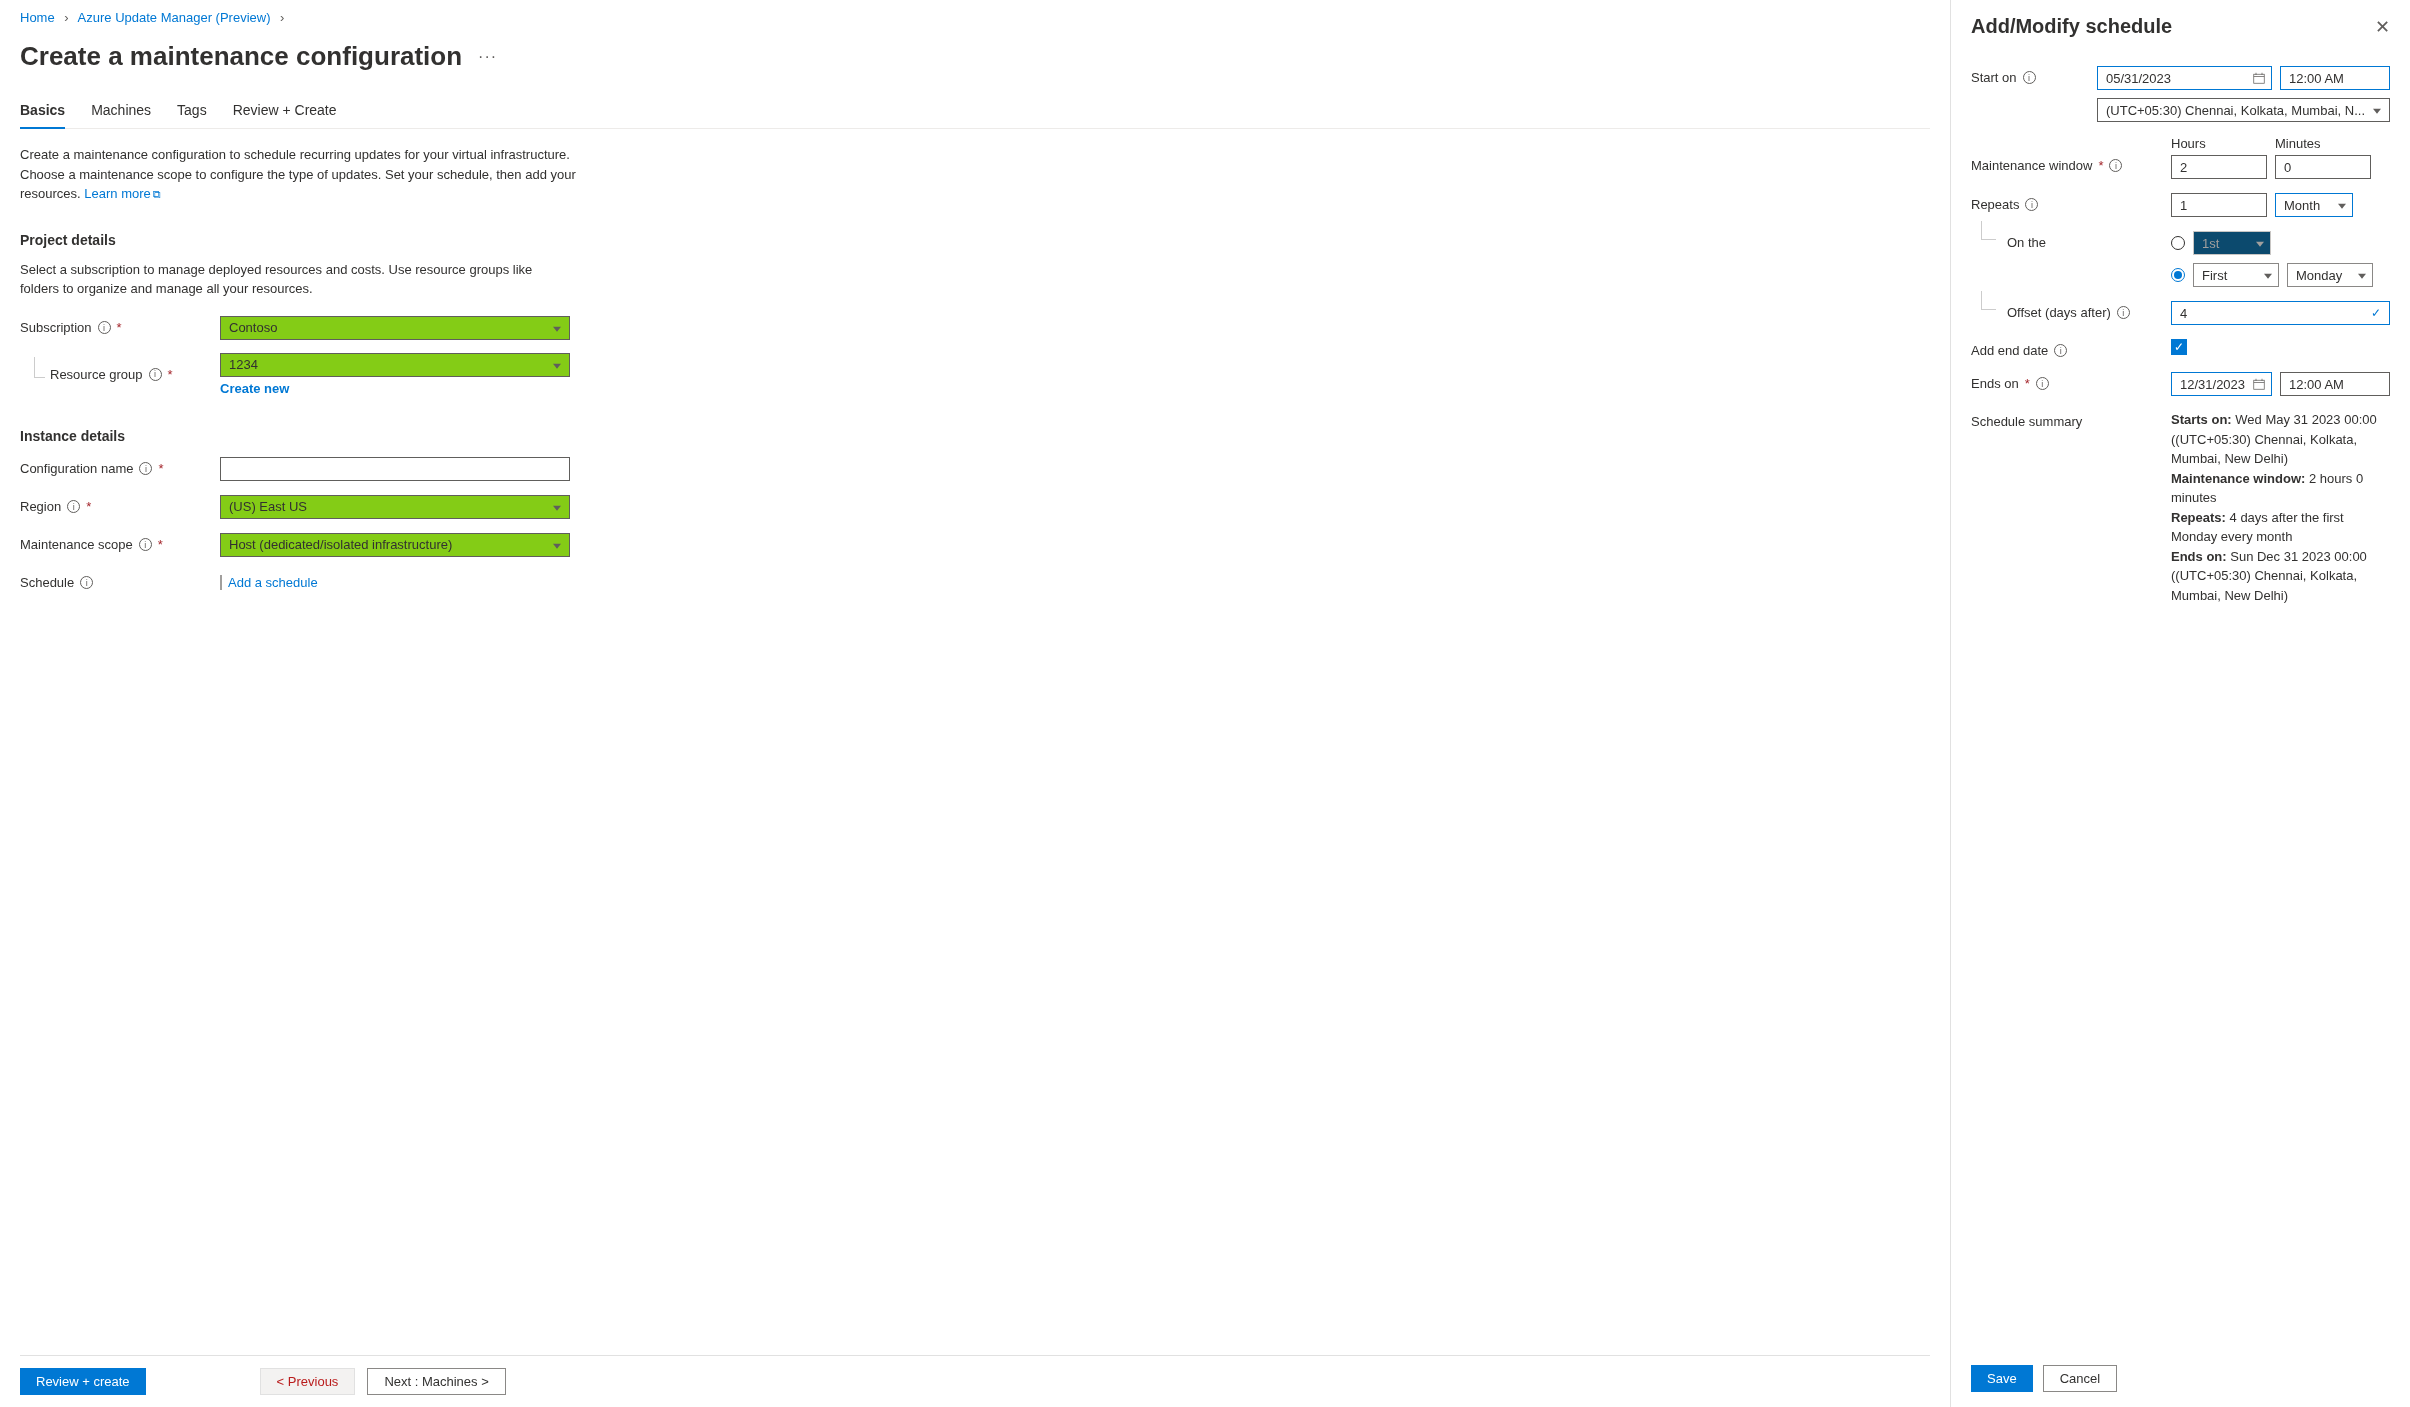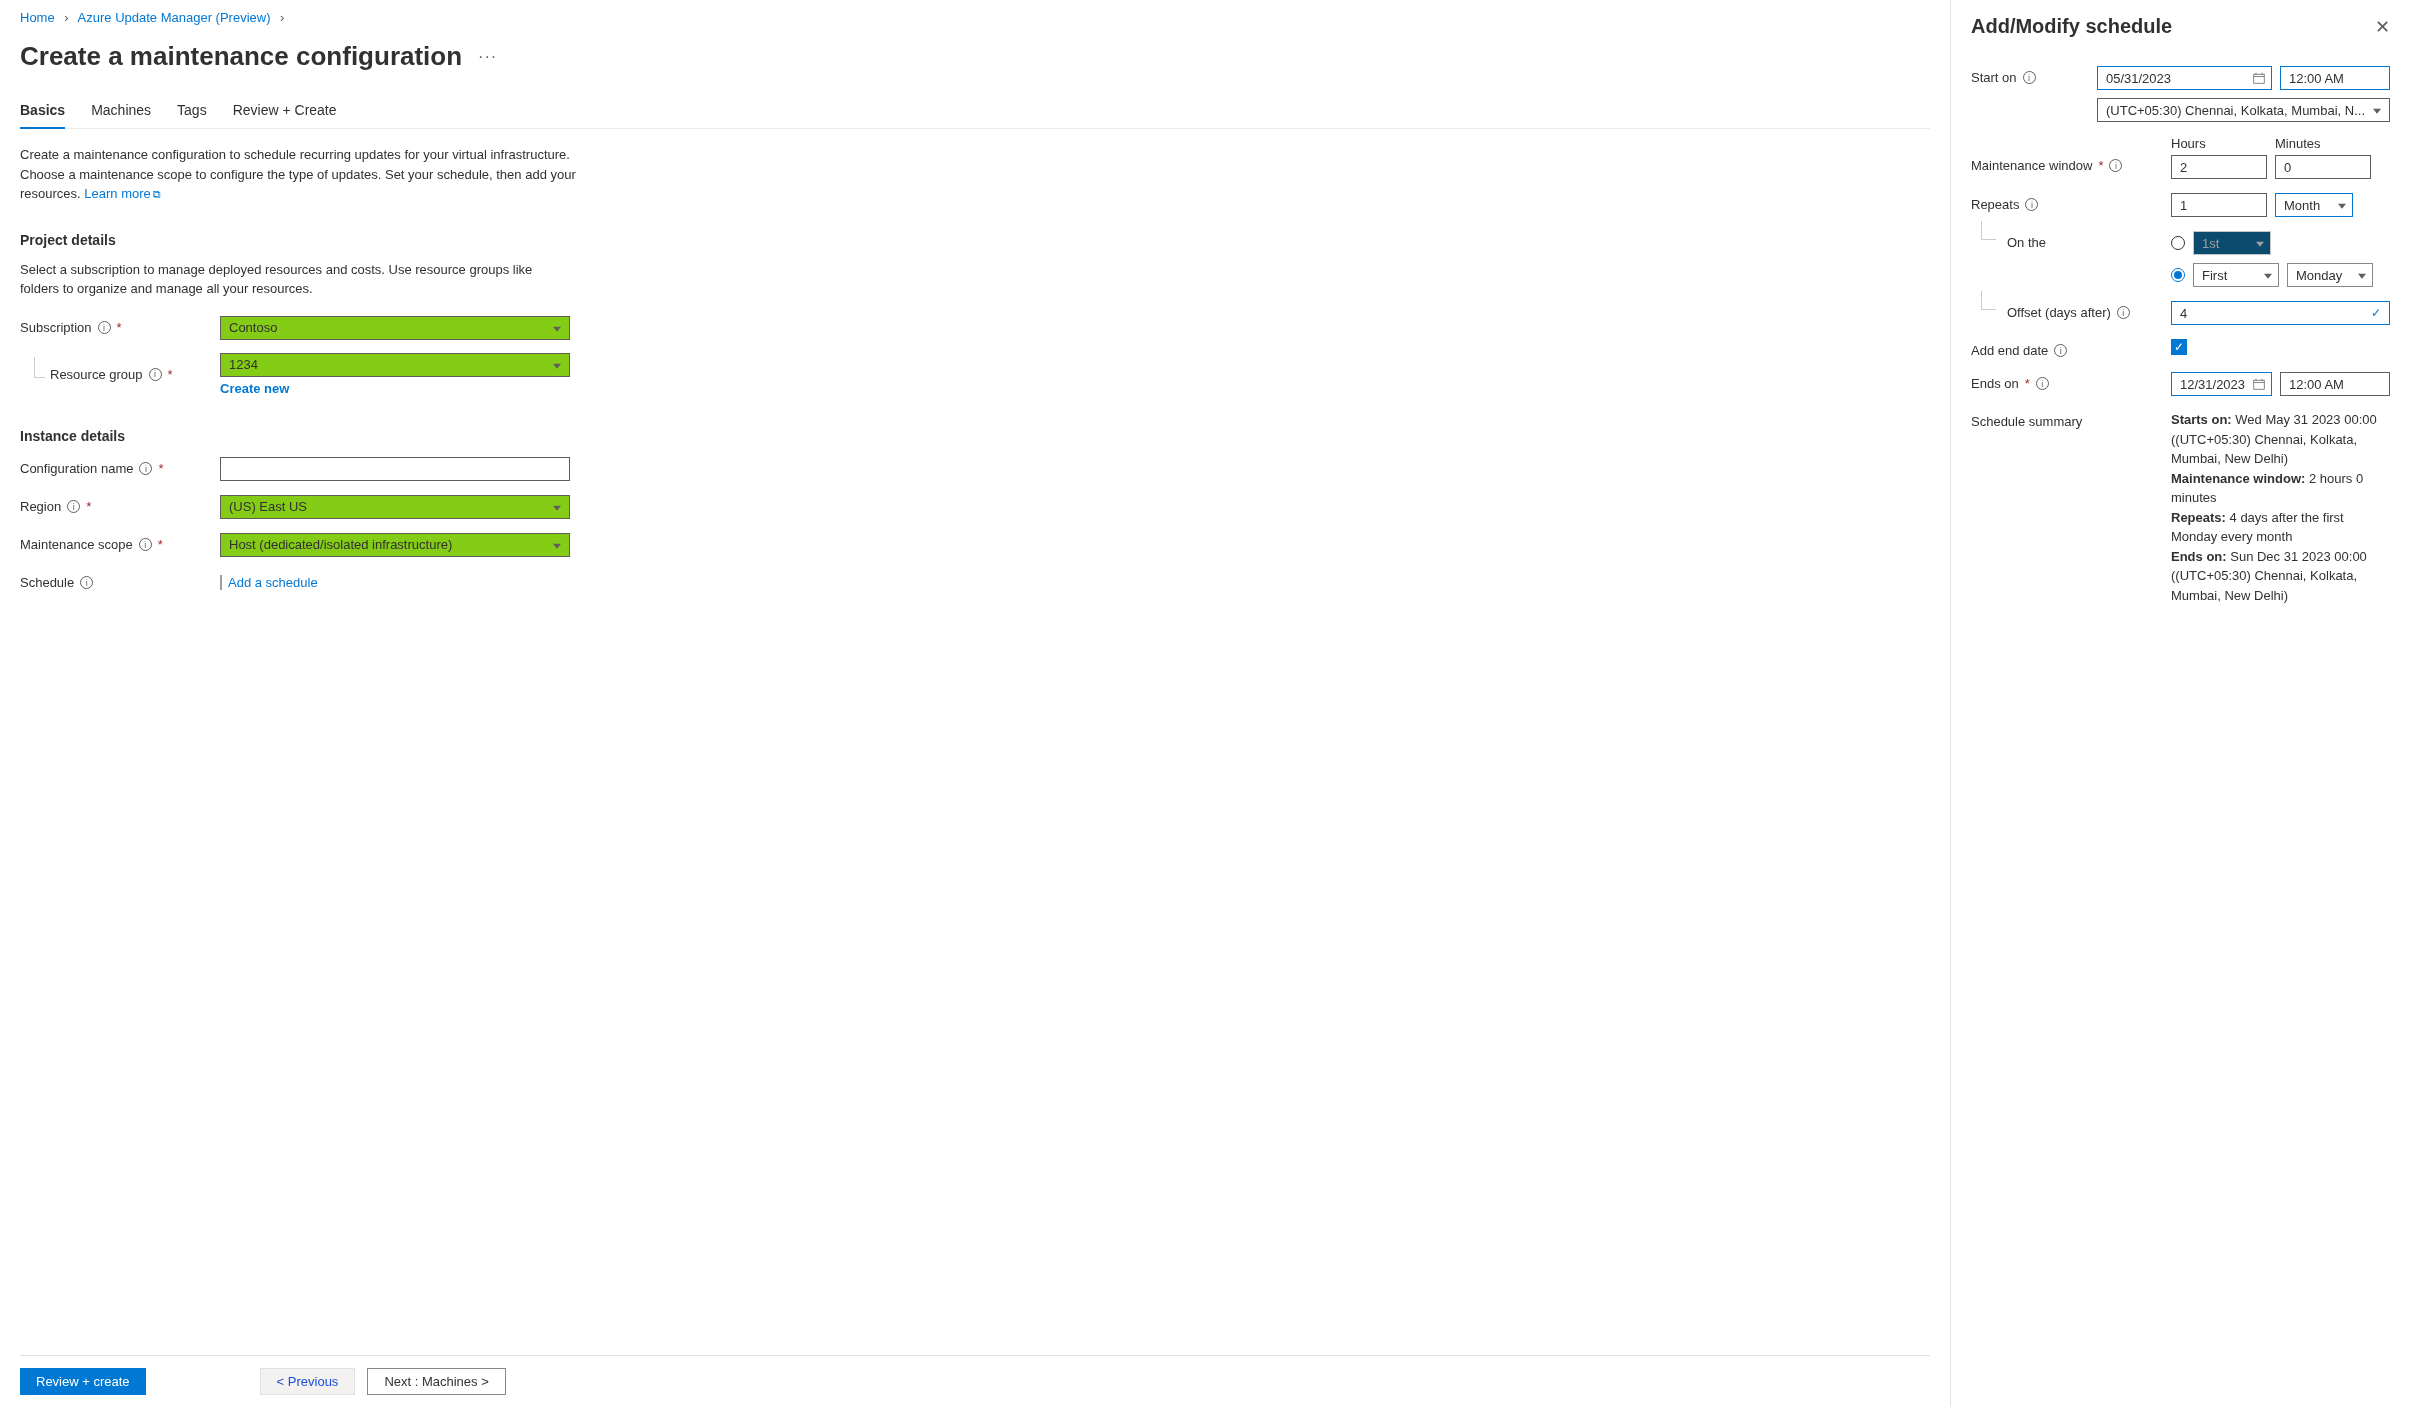--- a/index.html
+++ b/index.html
@@ -41,21 +41,21 @@
     .dropdown { width: 100%; height: 24px; border: 1px solid #605e5c; background: #84cc16; padding: 0 24px 0 8px; font-size: 13px; position: relative; cursor: pointer; display: flex; align-items: center; }
     .dropdown::after { content: ''; position: absolute; right: 8px; top: 50%; transform: translateY(-25%); border-left: 4px solid transparent; border-right: 4px solid transparent; border-top: 5px solid #605e5c; }
     .text-input { width: 100%; height: 24px; border: 1px solid #605e5c; background: #fff; padding: 0 8px; font-size: 13px; }
     
     .link { color: #0078d4; text-decoration: none; font-size: 13px; cursor: pointer; }
     .add-sched-wrap { border-left: 2px solid #a19f9d; padding-left: 6px; display: inline-block; }
     
     .footer-bar { margin-top: auto; border-top: 1px solid #e1e1e1; padding: 12px 0; display: flex; gap: 12px; align-items: center; }
     .btn-primary { background: #0078d4; color: #fff; border: none; padding: 6px 16px; font-size: 13px; cursor: pointer; }
     .btn-secondary { background: #fff; color: #323130; border: 1px solid #8a8886; padding: 5px 16px; font-size: 13px; cursor: pointer; }
-    .btn-disabled { background: #f3f2f1; color: #1d4ed8; border: 1px solid #e1e1e1; padding: 5px 16px; font-size: 13px; cursor: not-allowed; }
+    .btn-disabled { background: #f3f2f1; color: #b91c1c; border: 1px solid #e1e1e1; padding: 5px 16px; font-size: 13px; cursor: not-allowed; }
     
     
     .panel-header { display: flex; justify-content: space-between; align-items: center; margin-bottom: 28px; }
     .panel-title { font-size: 20px; font-weight: 600; }
     .close-x { font-size: 18px; cursor: pointer; color: #605e5c; line-height: 1; }
     
     .panel-row { display: flex; margin-bottom: 14px; align-items: flex-start; }
     .panel-label { width: 200px; font-size: 13px; display: flex; align-items: center; gap: 6px; padding-top: 4px; }
     .panel-label.indented { padding-left: 36px; position: relative; }
     .panel-label.indented::before { content: ''; position: absolute; left: 10px; top: -10px; bottom: 10px; width: 14px; border-left: 1px solid #ccc; border-bottom: 1px solid #ccc; }
@@ -334,14 +334,18 @@
       <div class="panel-control">
         <div class="summary-block">
           <div><strong>Starts on:</strong> <span>Wed May 31 2023 00:00 ((UTC+05:30) Chennai, Kolkata, Mumbai, New Delhi)</span></div>
           <div><strong>Maintenance window:</strong> <span>2 hours 0 minutes</span></div>
           <div><strong>Repeats:</strong> <span>4 days after the first Monday every month</span></div>
           <div><strong>Ends on:</strong> <span>Sun Dec 31 2023 00:00 ((UTC+05:30) Chennai, Kolkata, Mumbai, New Delhi)</span></div>
         </div>
       </div>
     </div>
 
+    <div class="panel-footer">
+      <button class="btn-primary">Save</button>
+      <button class="btn-secondary">Cancel</button>
+    </div>
   </div>
 </div>
 
 </body></html>

